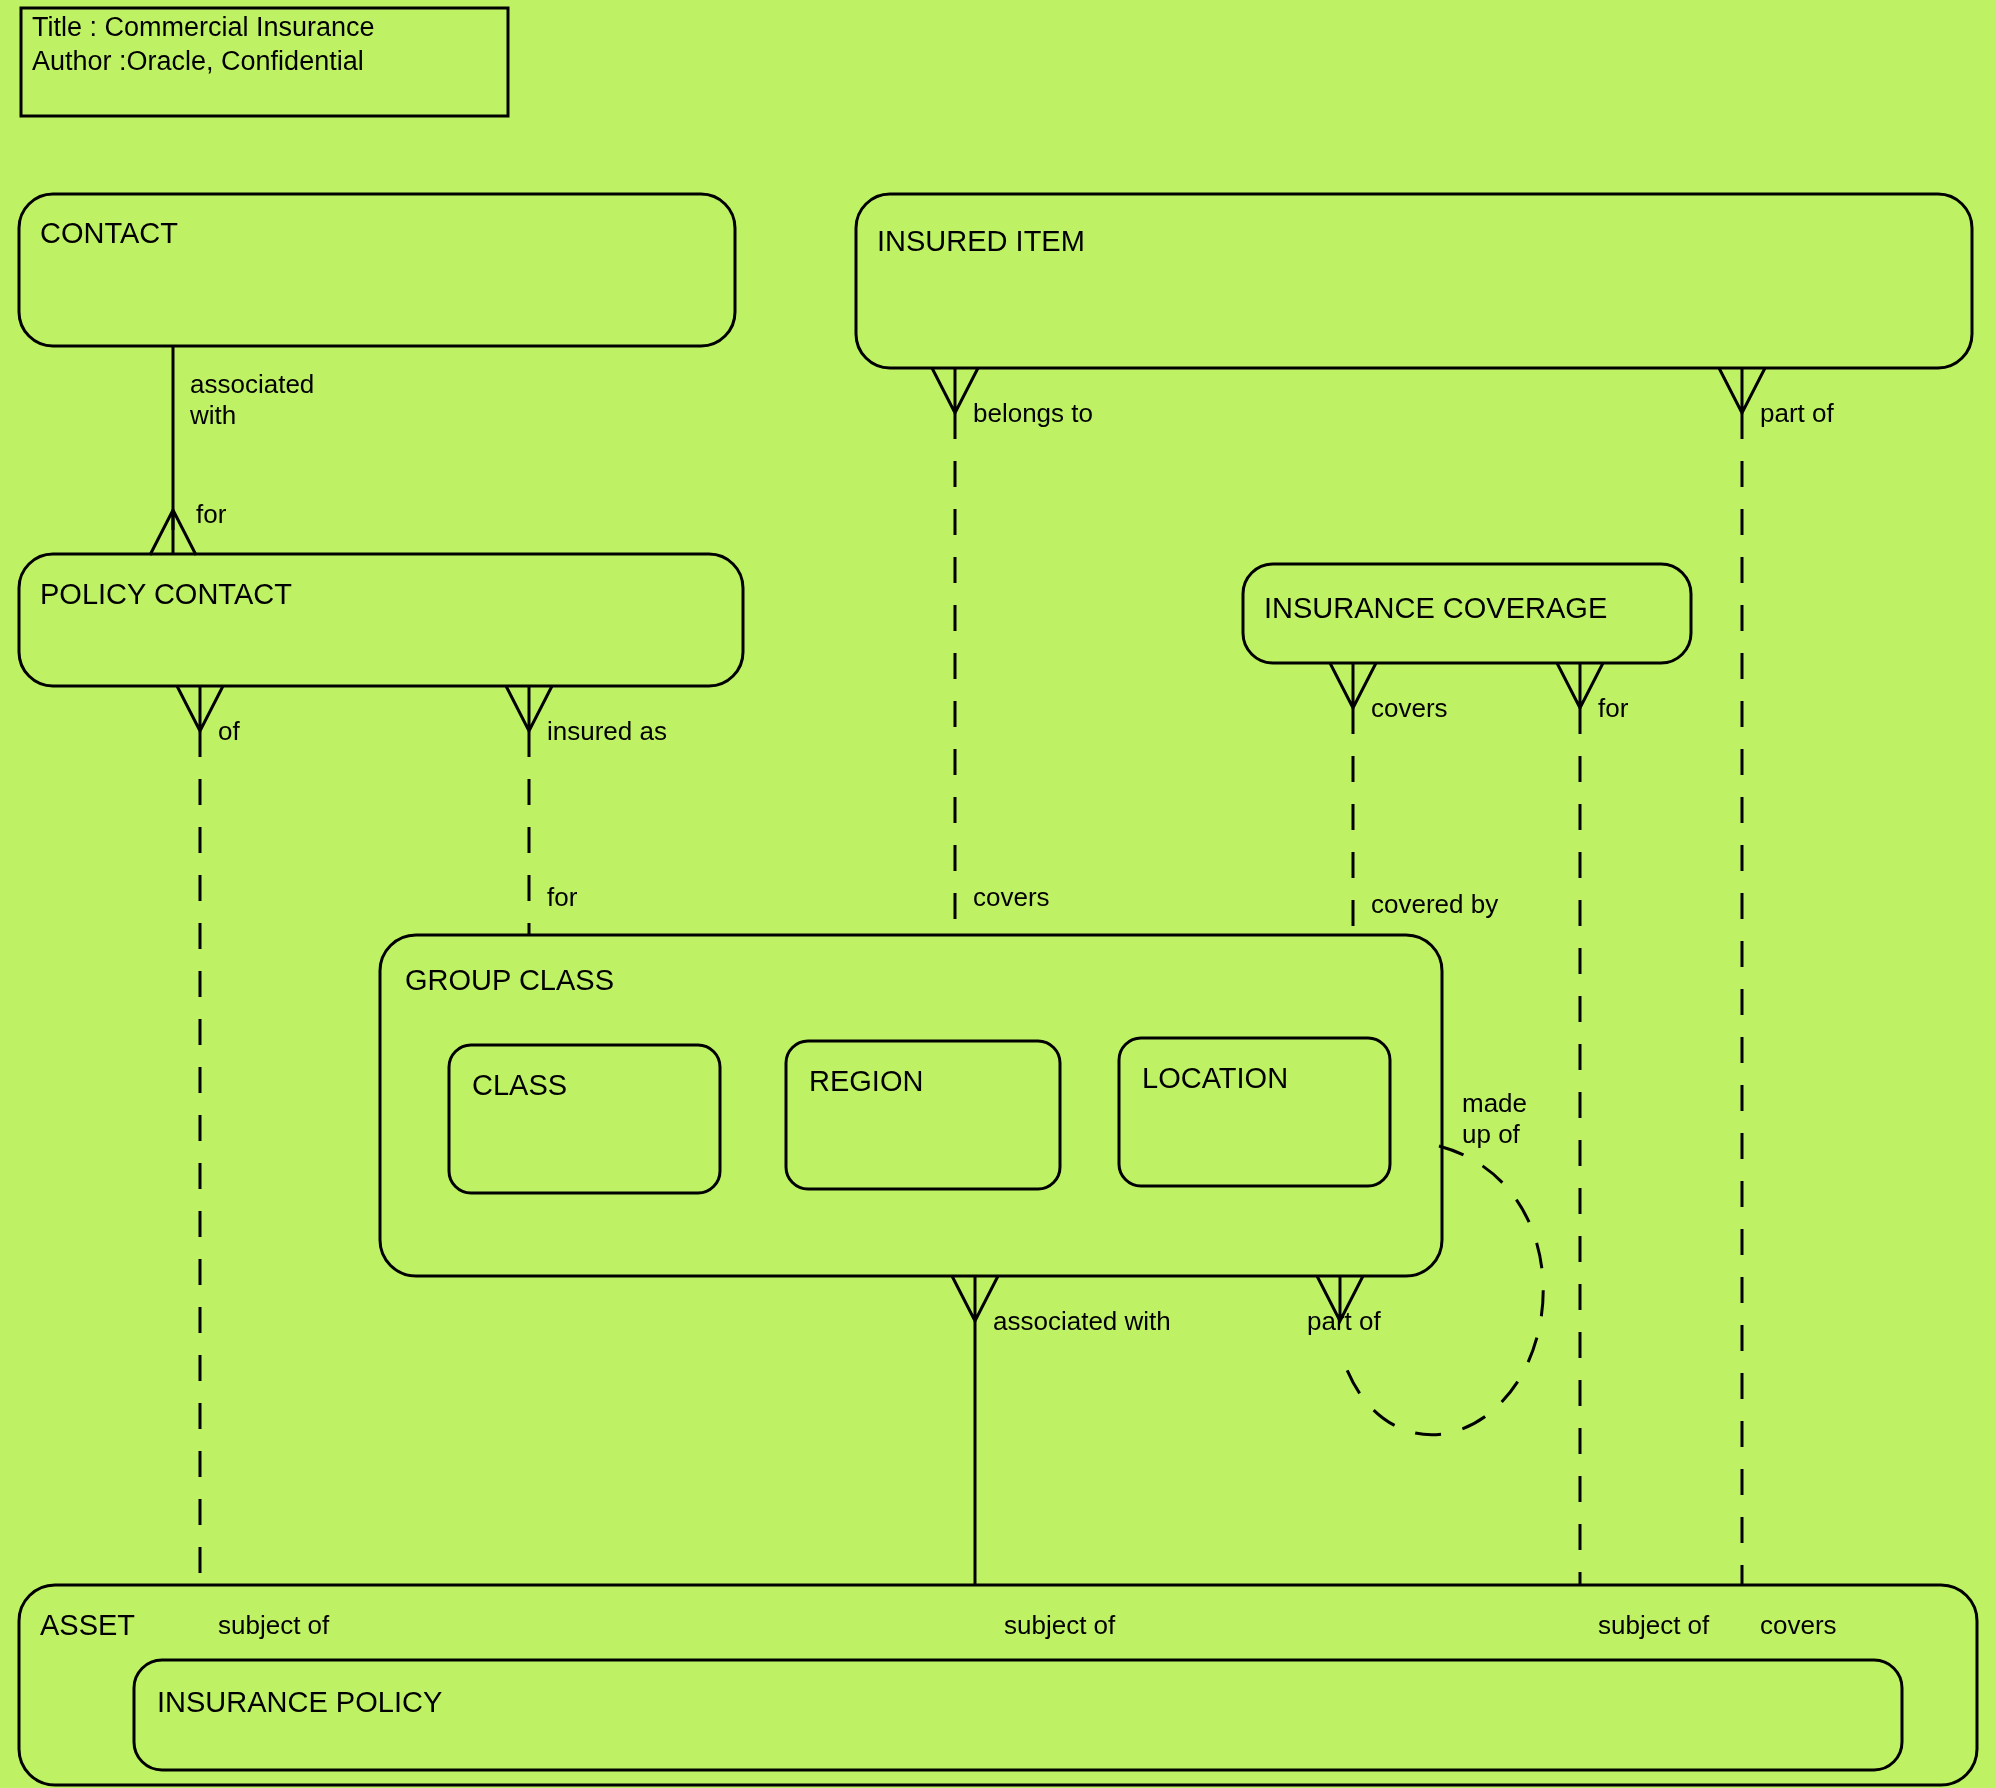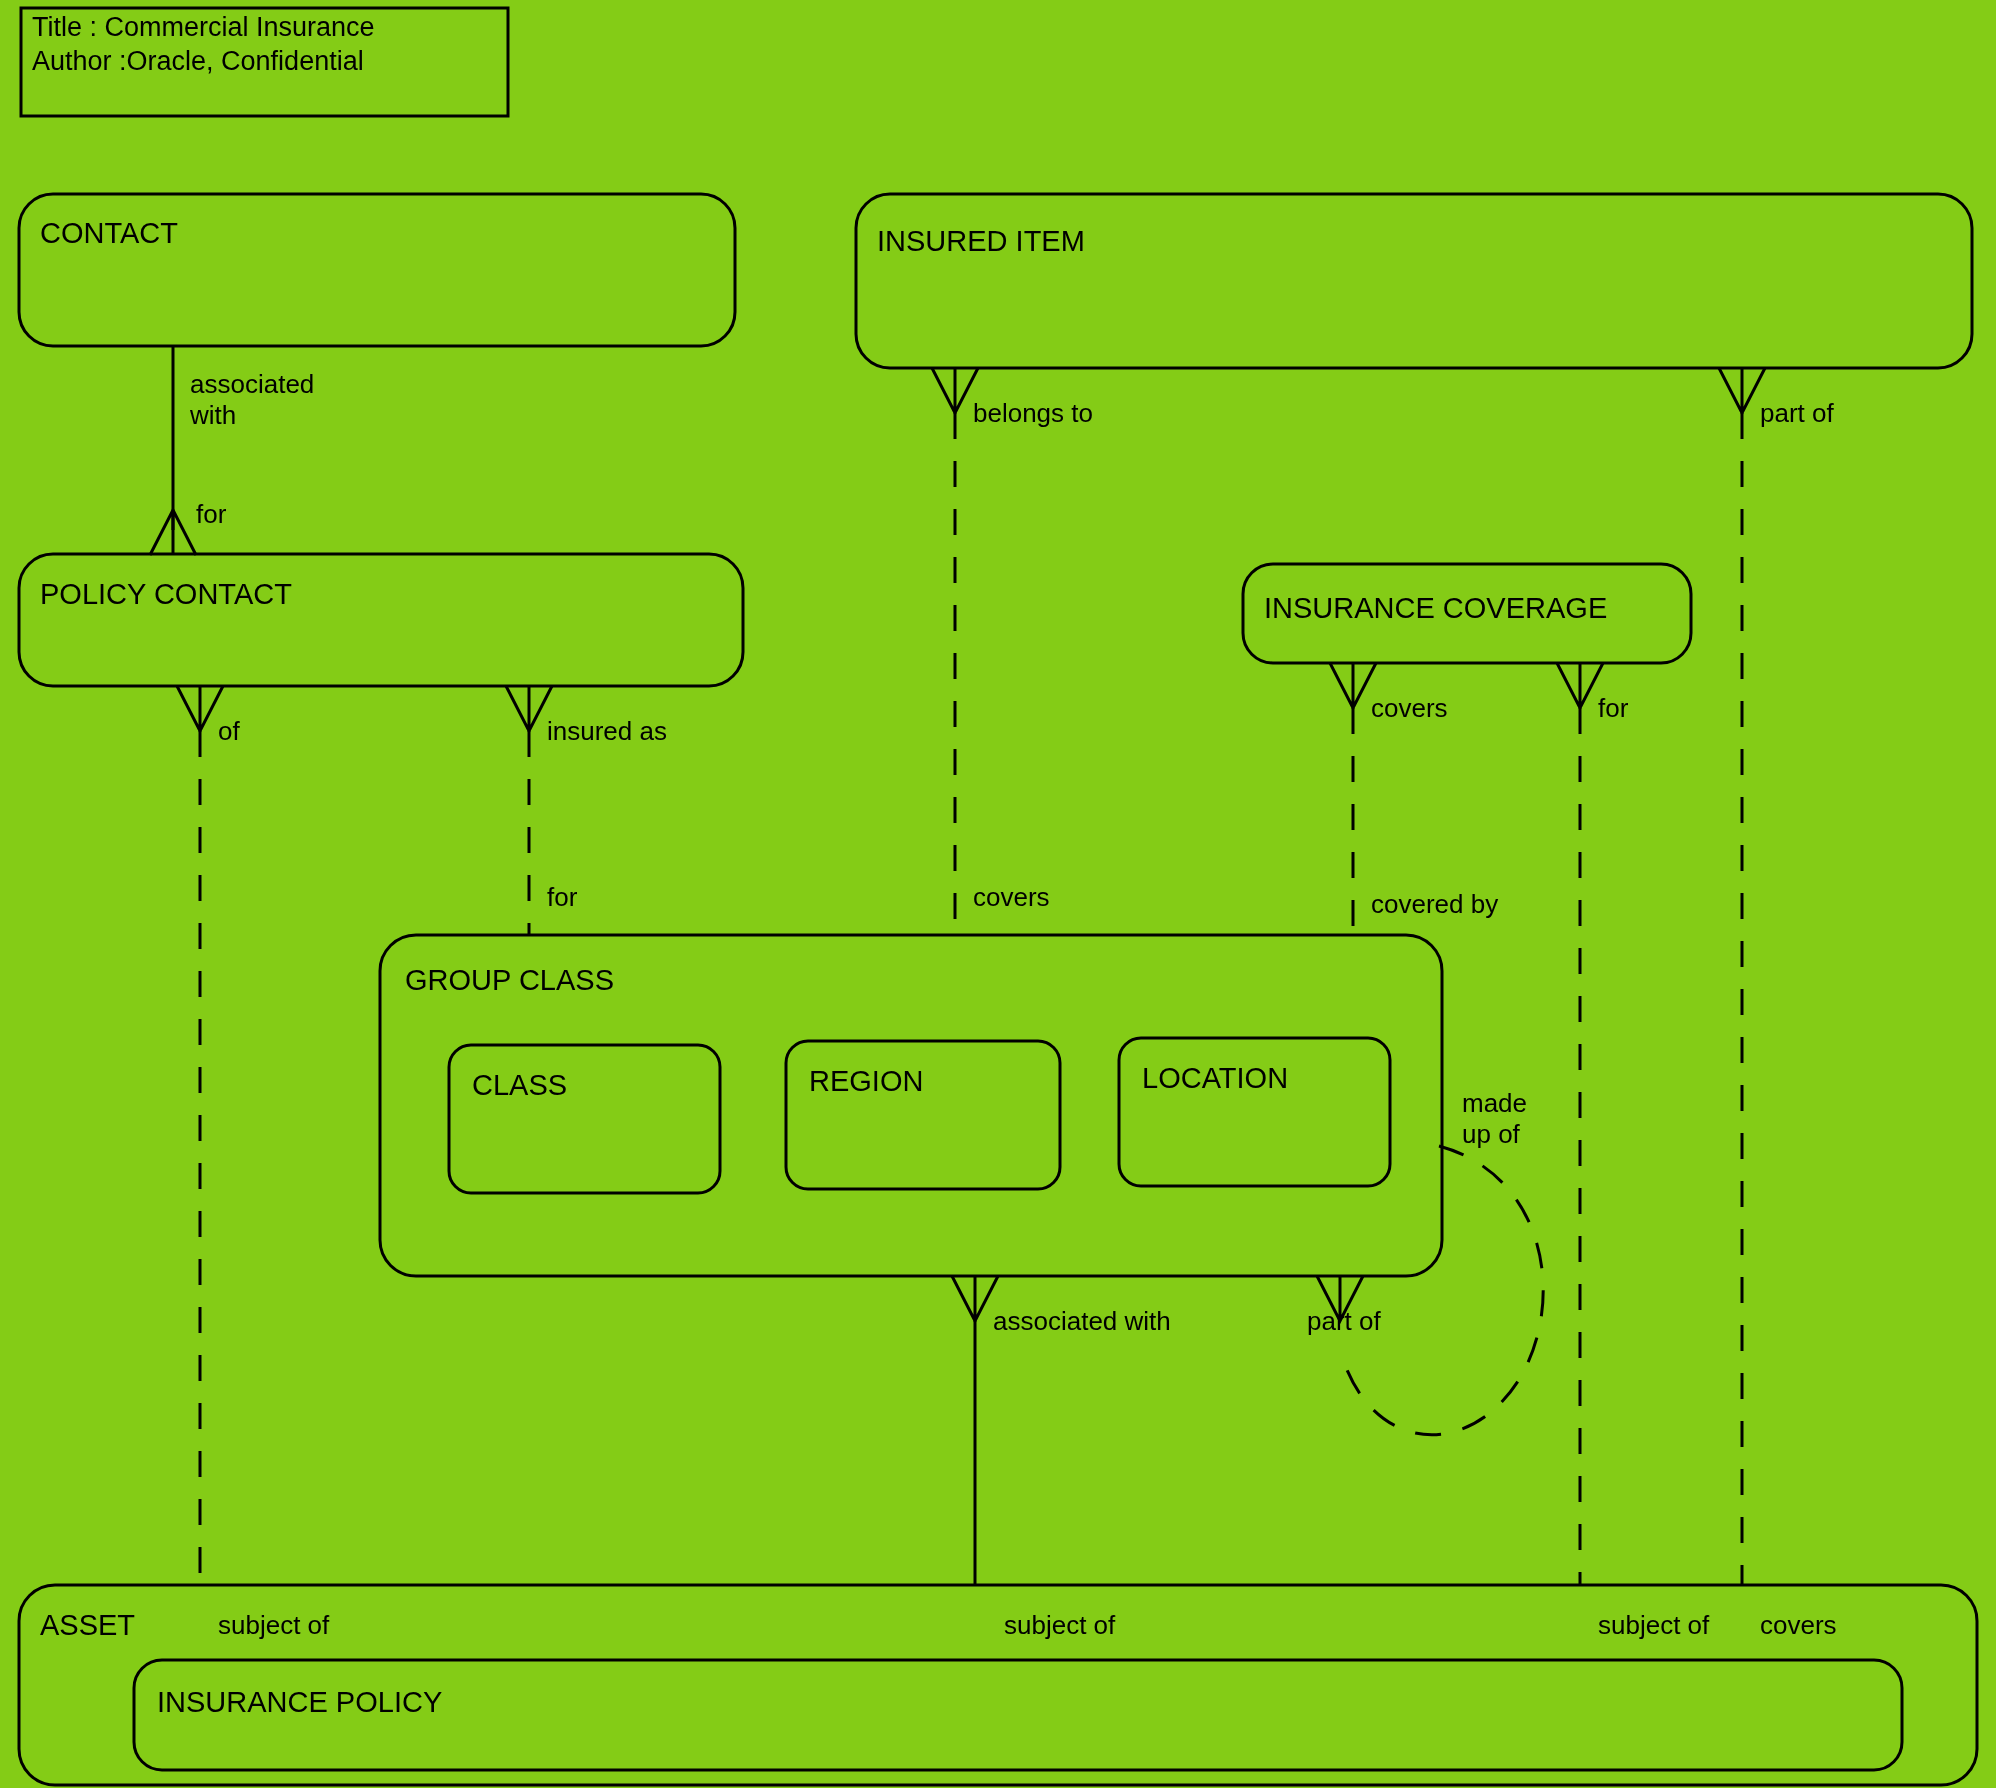--- a/index.html
+++ b/index.html
@@ -9,21 +9,21 @@
     background: #ffffff;
   }
   body {
     font-family: "Liberation Sans", sans-serif;
     color: #000000;
   }
   #canvas {
     position: relative;
     width: 1996px;
     height: 1788px;
-    background: #84cc16;
+    background: #bef264;
     overflow: hidden;
   }
   svg#diagram {
     position: absolute;
     left: 0;
     top: 0;
     width: 1996px;
     height: 1788px;
   }
   .ent-rect {

